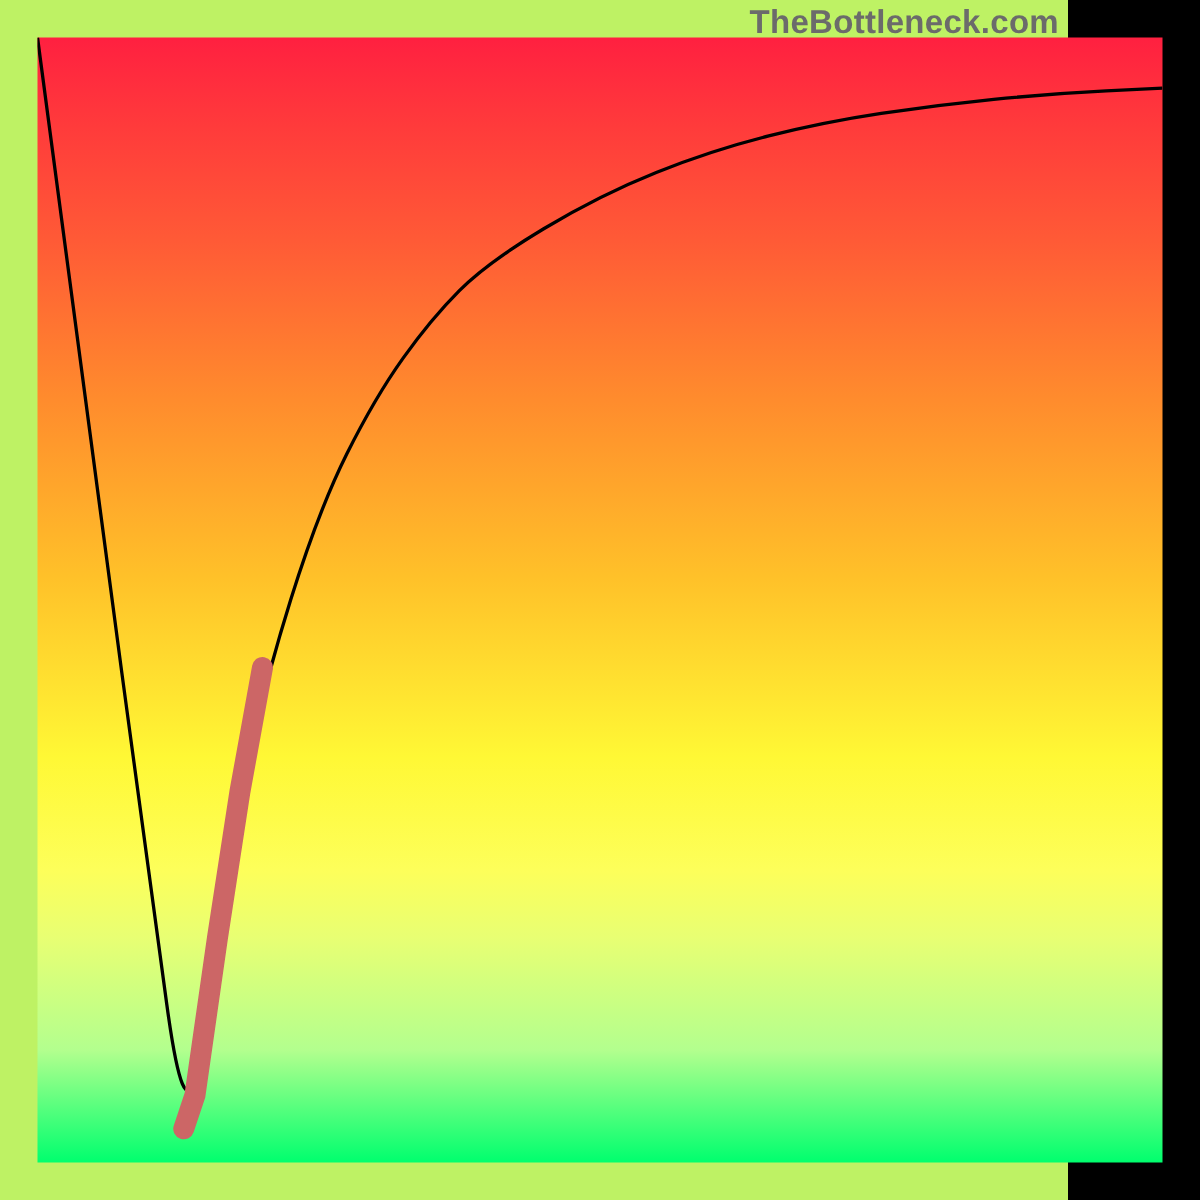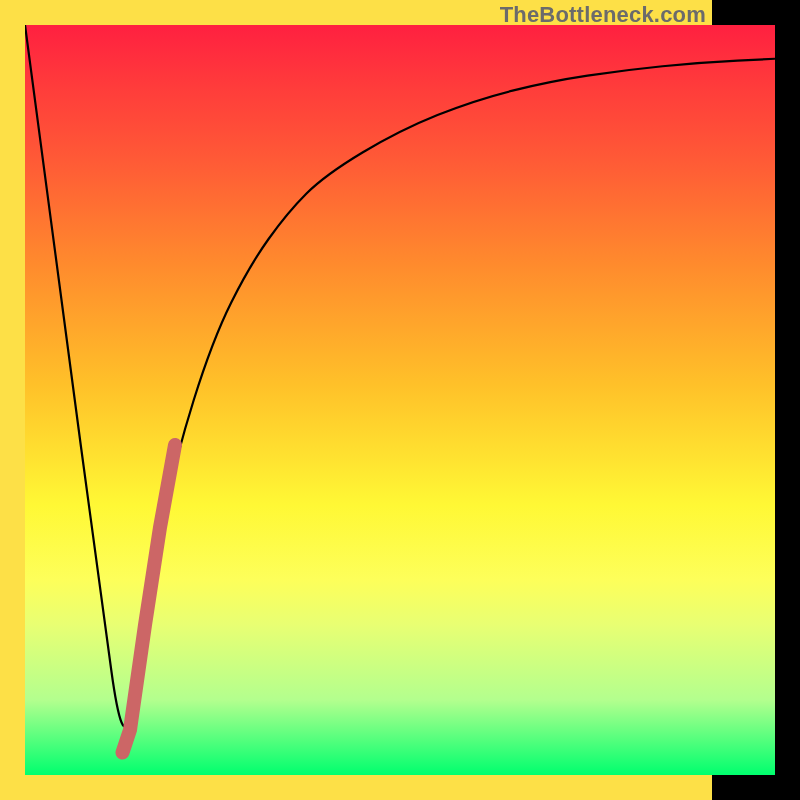--- a/index.html
+++ b/index.html
@@ -7,21 +7,21 @@
     padding: 0;
     width: 800px;
     height: 800px;
     background: #000;
     overflow: hidden;
   }
   .frame {
     position: relative;
     width: 712px;
     height: 800px;
-    background: #fde047;
+    background: #bef264;
   }
   .plot-area {
     position: absolute;
     left: 25px;
     top: 25px;
     width: 750px;
     height: 750px;
     background: linear-gradient(to bottom,
       #ff2040 0%,
       #ff3b3b 8%,

